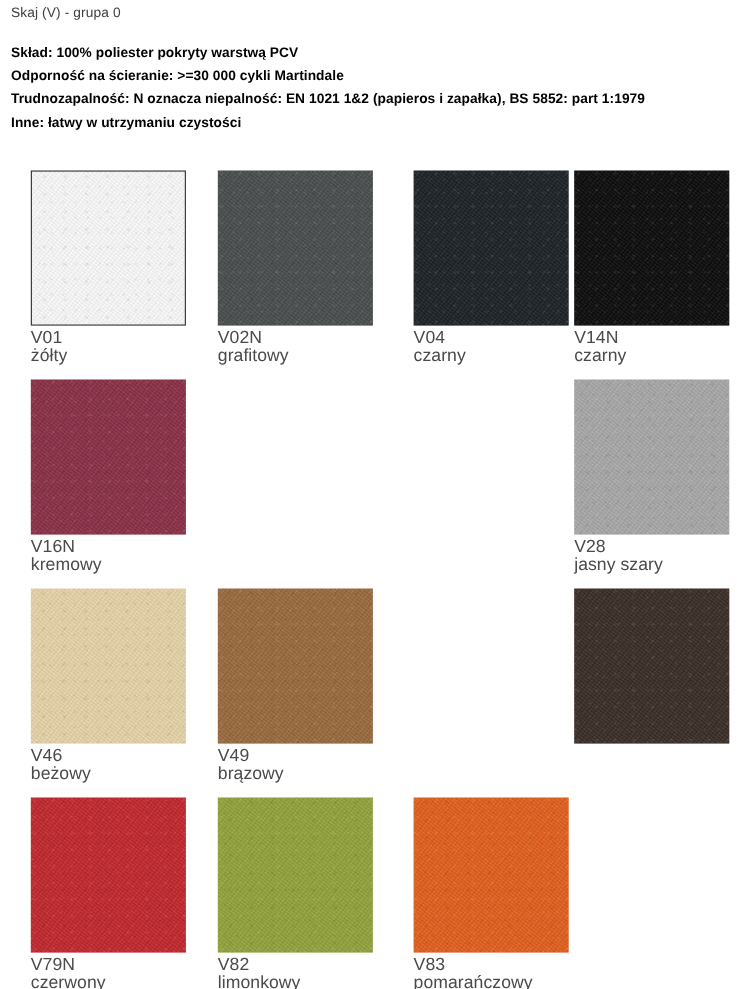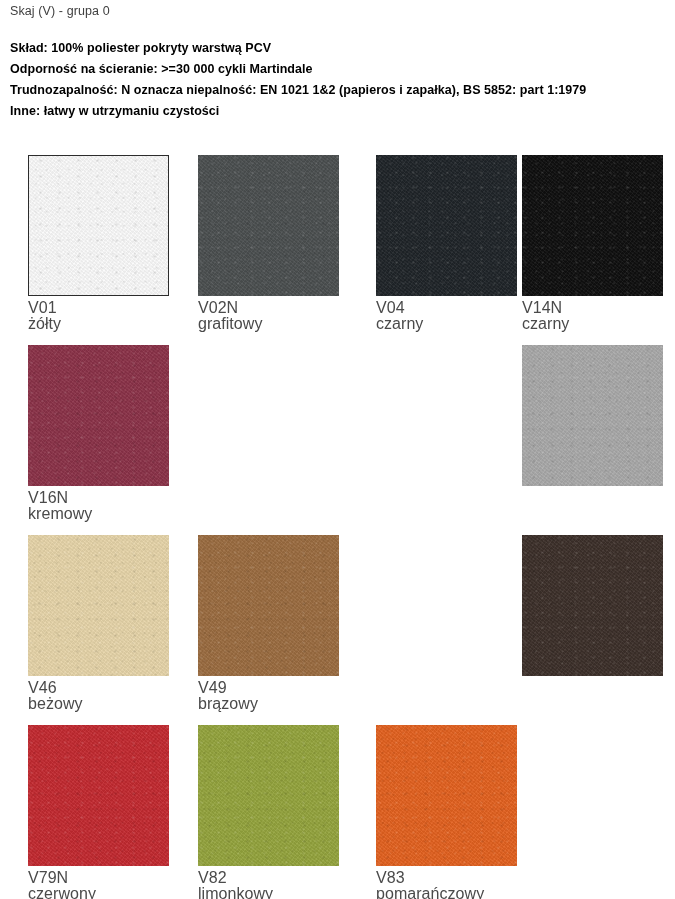--- a/index.html
+++ b/index.html
@@ -171,20 +171,24 @@
     <div class="row">
       <div class="cell c0">
         <div class="swatch" style="background-color: rgb(139, 50, 72);"></div>
         <div class="caption">
           <span class="code">V16N</span>
           <span class="name">kremowy</span>
         </div>
       </div>
       <div class="cell c3">
         <div class="swatch" style="background-color: rgb(169, 169, 169);"></div>
+        <div class="caption">
+          <span class="code">V28</span>
+          <span class="name">jasny szary</span>
+        </div>
       </div>
     </div>
 
     <div class="row">
       <div class="cell c0">
         <div class="swatch" style="background-color: rgb(231, 213, 169);"></div>
         <div class="caption">
           <span class="code">V46</span>
           <span class="name">beżowy</span>
         </div>

